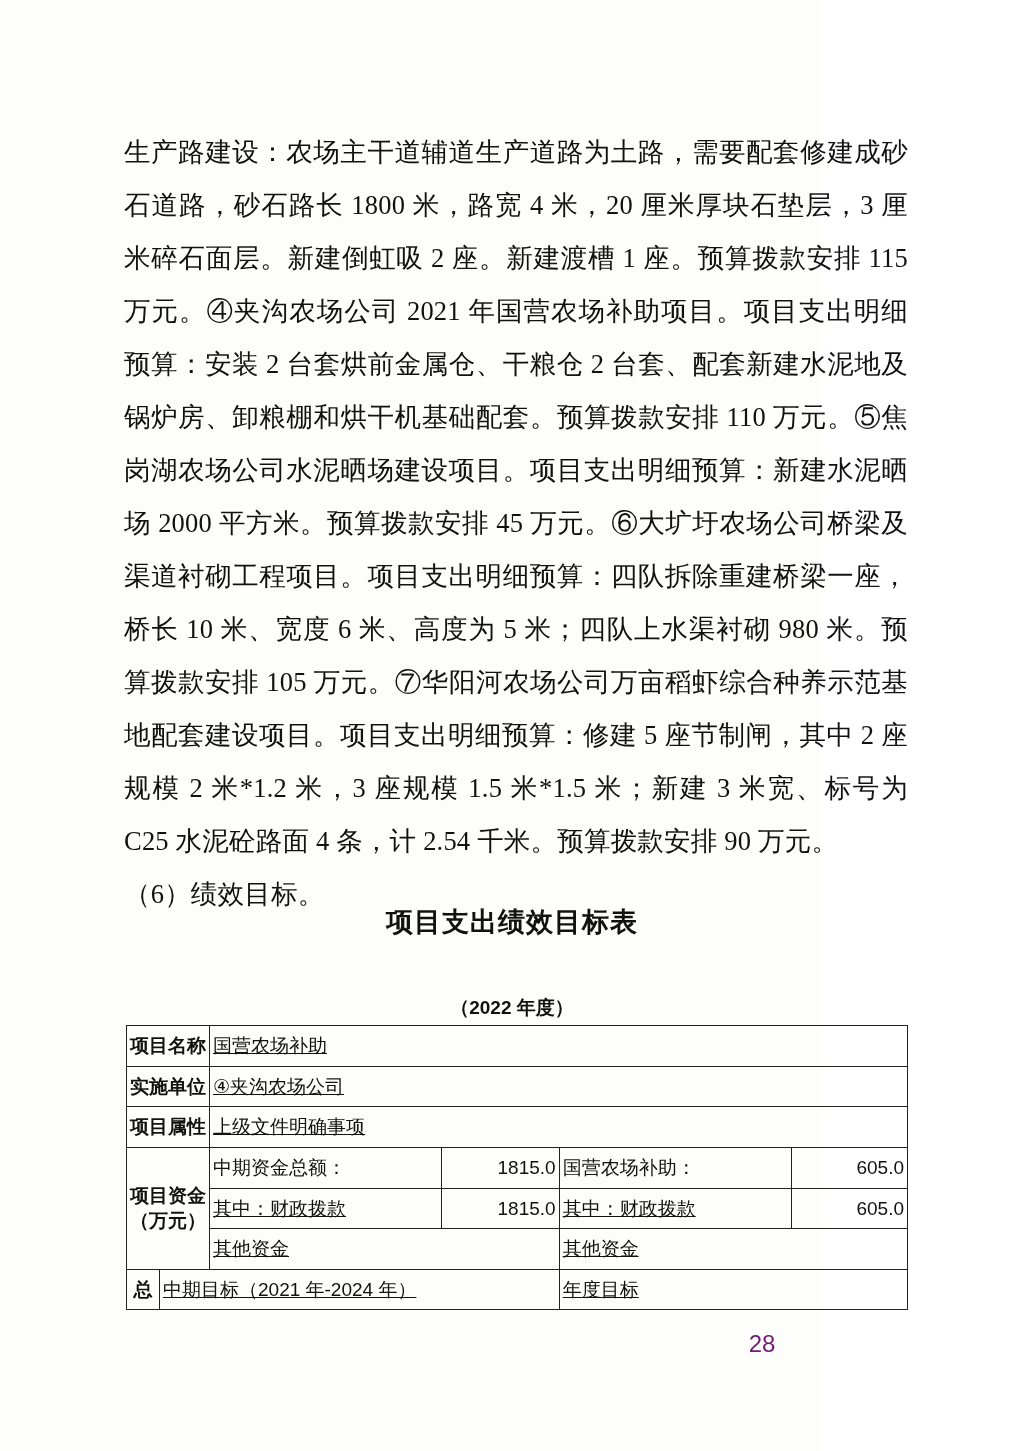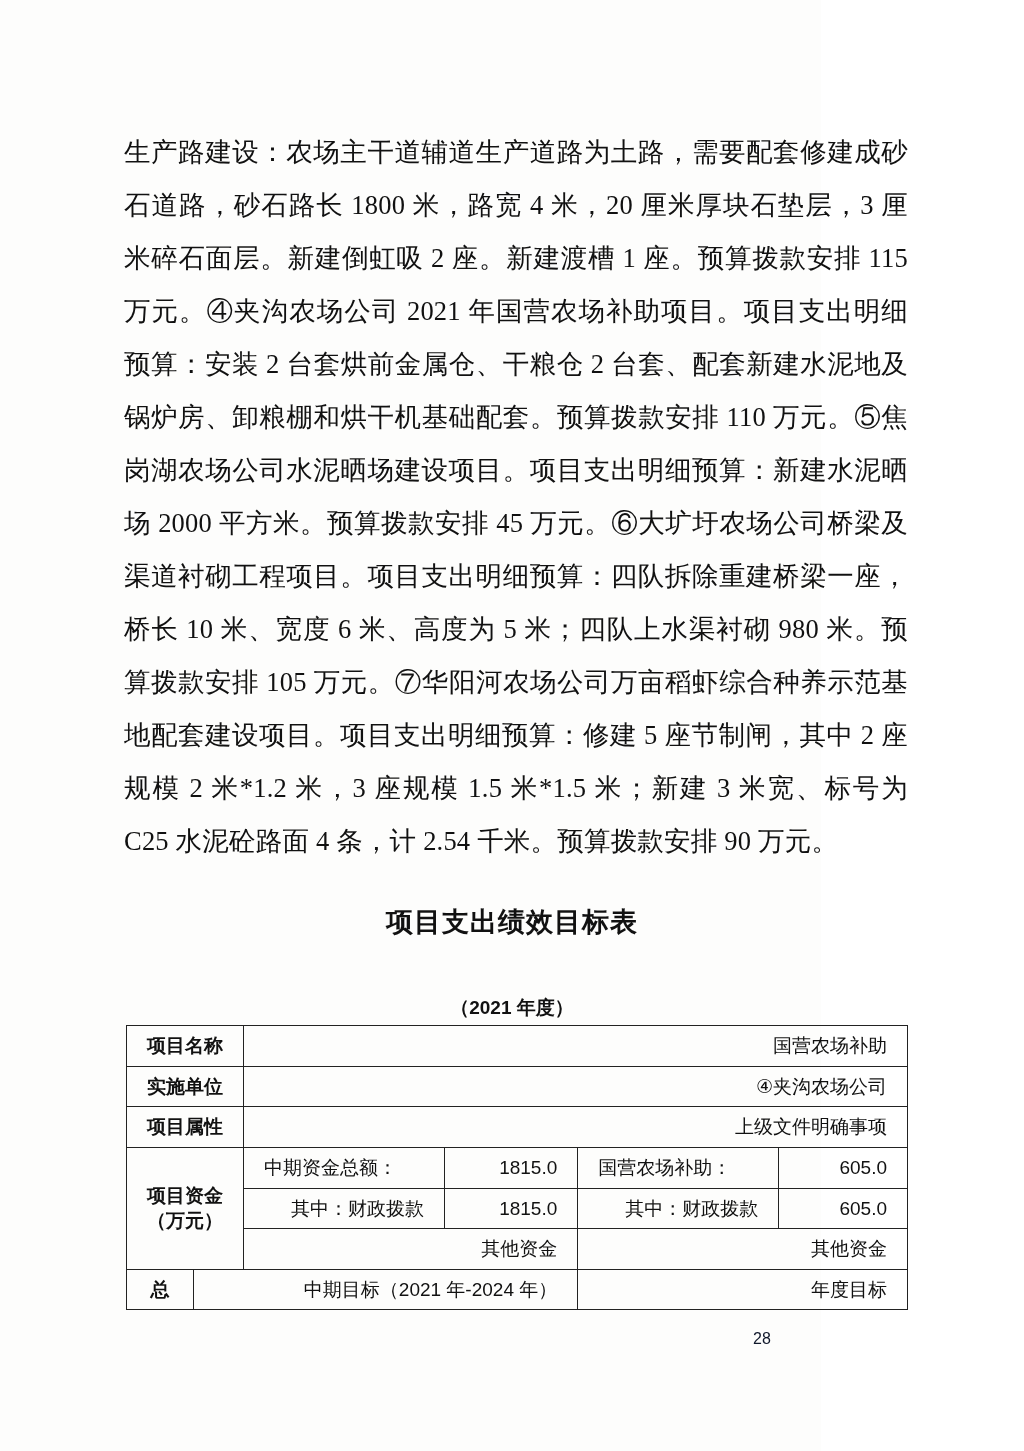--- a/index.html
+++ b/index.html
@@ -70,38 +70,39 @@
     left: 126px;
     top: 1025px;
     width: 782px;
     border-collapse: collapse;
     font-family: "Liberation Sans", "DejaVu Sans", sans-serif;
     font-size: 19px;
     color: #111;
   }
   table.perf td {
     border: 1.5px solid #222;
-    padding: 7px 20px;
+    padding: 7px 3px;
     line-height: 1.35;
     vertical-align: middle;
   }
   .lbl {
     width: 96px;
     text-align: center;
     font-weight: bold;
     white-space: nowrap;
   }
   .lbl-narrow {
     width: 26px;
     text-align: center;
     font-weight: bold;
     padding: 7px 2px;
   }
   .ctr {
-    text-align: right;
+    text-align: left;
+    text-decoration: underline;
   }
   .rt {
     text-align: right;
   }
   .fund-label {
     text-align: center;
     font-weight: bold;
     line-height: 1.3;
   }
   .amt-col {
@@ -109,40 +110,41 @@
   }
   .name-col {
     width: 252px;
   }
   .page-number {
     position: absolute;
     left: 0;
     top: 1330px;
     width: 1024px;
     text-align: center;
-    font-size: 16px;
+    font-size: 24px;
     font-family: "Liberation Sans", "DejaVu Sans", sans-serif;
-    color: #0f172a;
+    color: #701a75;
   }
   .page-number span {
     position: relative;
     left: 250px;
   }
 </style>
 </head>
 <body>
 
 <div class="page">
 
   <div class="body-text">
     <p>生产路建设：农场主干道辅道生产道路为土路，需要配套修建成砂石道路，砂石路长 1800 米，路宽 4 米，20 厘米厚块石垫层，3 厘米碎石面层。新建倒虹吸 2 座。新建渡槽 1 座。预算拨款安排 115 万元。④夹沟农场公司 2021 年国营农场补助项目。项目支出明细预算：安装 2 台套烘前金属仓、干粮仓 2 台套、配套新建水泥地及锅炉房、卸粮棚和烘干机基础配套。预算拨款安排 110 万元。⑤焦岗湖农场公司水泥晒场建设项目。项目支出明细预算：新建水泥晒场 2000 平方米。预算拨款安排 45 万元。⑥大圹圩农场公司桥梁及渠道衬砌工程项目。项目支出明细预算：四队拆除重建桥梁一座，桥长 10 米、宽度 6 米、高度为 5 米；四队上水渠衬砌 980 米。预算拨款安排 105 万元。⑦华阳河农场公司万亩稻虾综合种养示范基地配套建设项目。项目支出明细预算：修建 5 座节制闸，其中 2 座规模 2 米*1.2 米，3 座规模 1.5 米*1.5 米；新建 3 米宽、标号为 C25 水泥砼路面 4 条，计 2.54 千米。预算拨款安排 90 万元。</p>
+    <p class="para-indent">（6）绩效目标。</p>
   </div>
 
   <div class="table-title">项目支出绩效目标表</div>
-  <div class="table-subtitle">（2021 年度）</div>
+  <div class="table-subtitle">（2022 年度）</div>
 
   <table class="perf">
     <tbody>
         <tr>
       <td class="lbl" colspan="2">项目名称</td>
       <td class="ctr" colspan="4">国营农场补助</td>
     </tr>
     <tr>
       <td class="lbl" colspan="2">实施单位</td>
       <td class="ctr" colspan="4">④夹沟农场公司</td>

